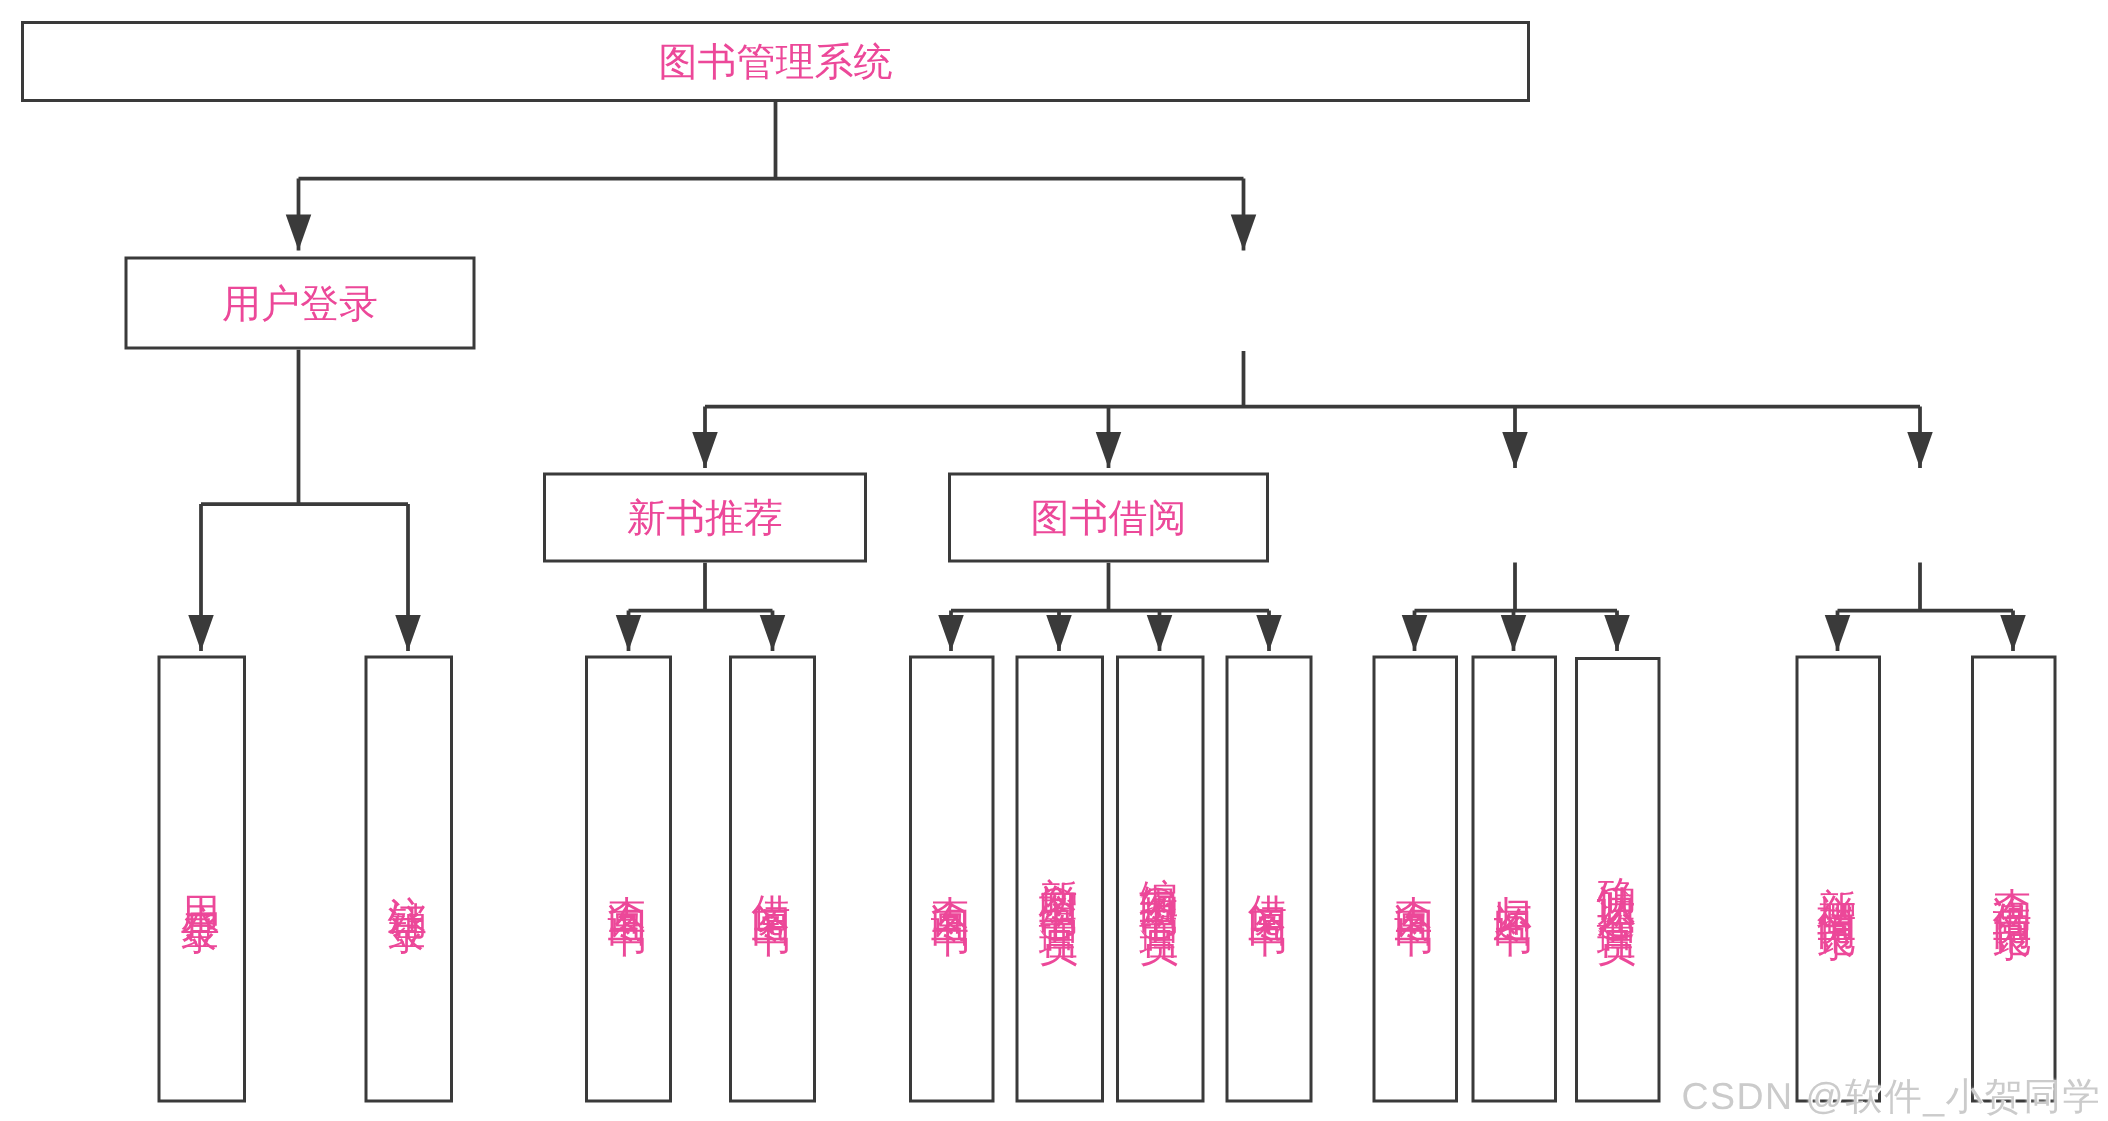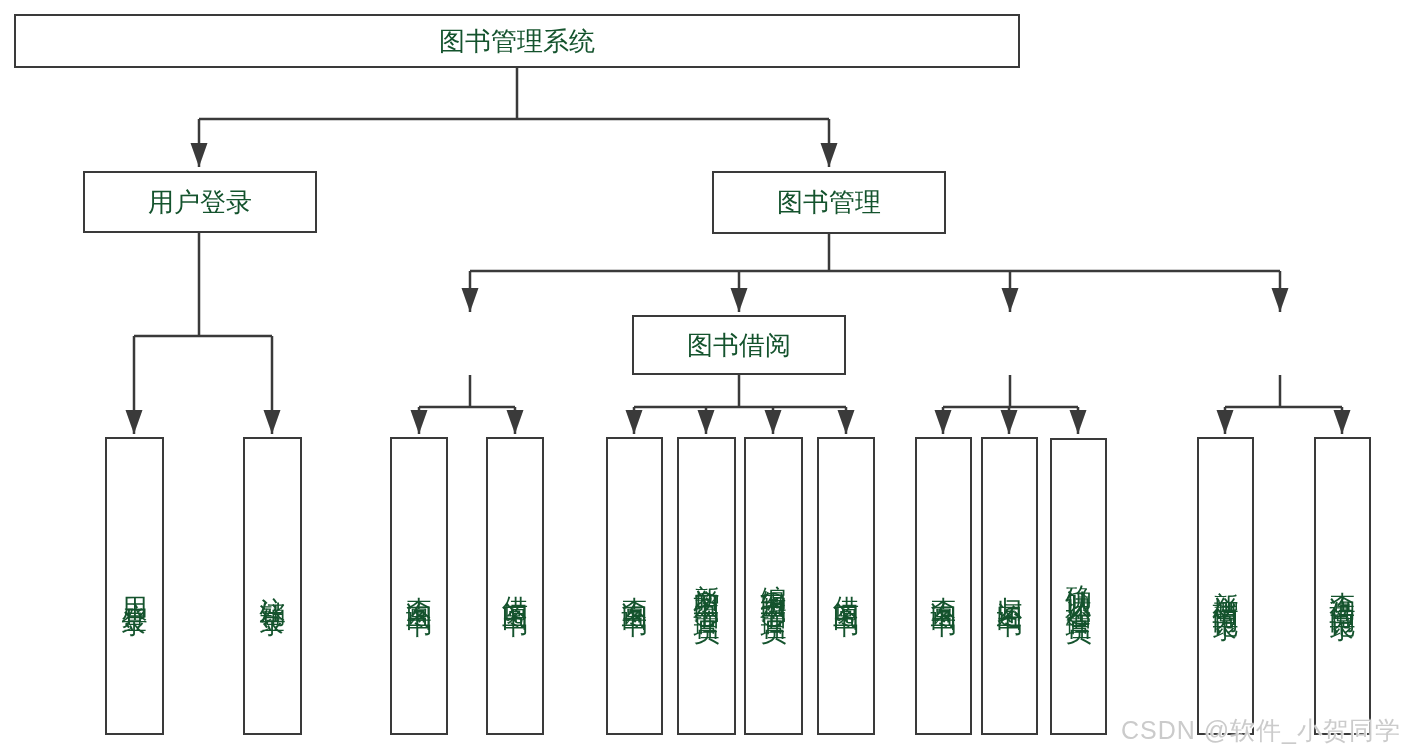--- a/index.html
+++ b/index.html
@@ -20,28 +20,27 @@
     left: 0;
     top: 0;
     width: 1405px;
     height: 747px;
   }
   .node {
     position: absolute;
     box-sizing: border-box;
     border: 2.5px solid #3a3a3a;
     background: #ffffff;
-    color: #14532d;
+    color: #ec4899;
     font-size: 26px;
     display: flex;
     align-items: center;
     justify-content: center;
     white-space: nowrap;
     overflow: hidden;
-    font-family: Liberation Serif, serif;
   }
   .node.v {
     writing-mode: vertical-rl;
     letter-spacing: 5px;
     font-size: 26px;
   }
   .watermark {
     position: absolute;
     right: 4px;
     top: 714px;
@@ -97,22 +96,22 @@
 
       <path d="M1280,375 V407 M1225,407 H1342"></path>
       <path d="M1225,407 V434" marker-end="url(#ah)"></path>
       <path d="M1342,407 V434" marker-end="url(#ah)"></path>
     </g>
   </svg>
 
   <div class="node" style="left:14px;top:14px;width:1006px;height:54px">图书管理系统</div>
 
   <div class="node" style="left:83px;top:171px;width:234px;height:62px">用户登录</div>
-  <div class="node" style="left:712px;top:171px;width:234px;height:63px">图书管理</div>
 
+  <div class="node" style="left:362px;top:315px;width:216px;height:60px">新书推荐</div>
   <div class="node" style="left:632px;top:315px;width:214px;height:60px">图书借阅</div>
 
   <div class="node v" style="left:105px;top:437px;width:59px;height:298px">用户登录</div>
   <div class="node v" style="left:243px;top:437px;width:59px;height:298px">注销登录</div>
 
   <div class="node v" style="left:390px;top:437px;width:58px;height:298px">查询图书</div>
   <div class="node v" style="left:486px;top:437px;width:58px;height:298px">借阅图书</div>
 
   <div class="node v" style="left:606px;top:437px;width:57px;height:298px">查询图书</div>
   <div class="node v" style="left:677px;top:437px;width:59px;height:298px">新增图书（管理员）</div>

